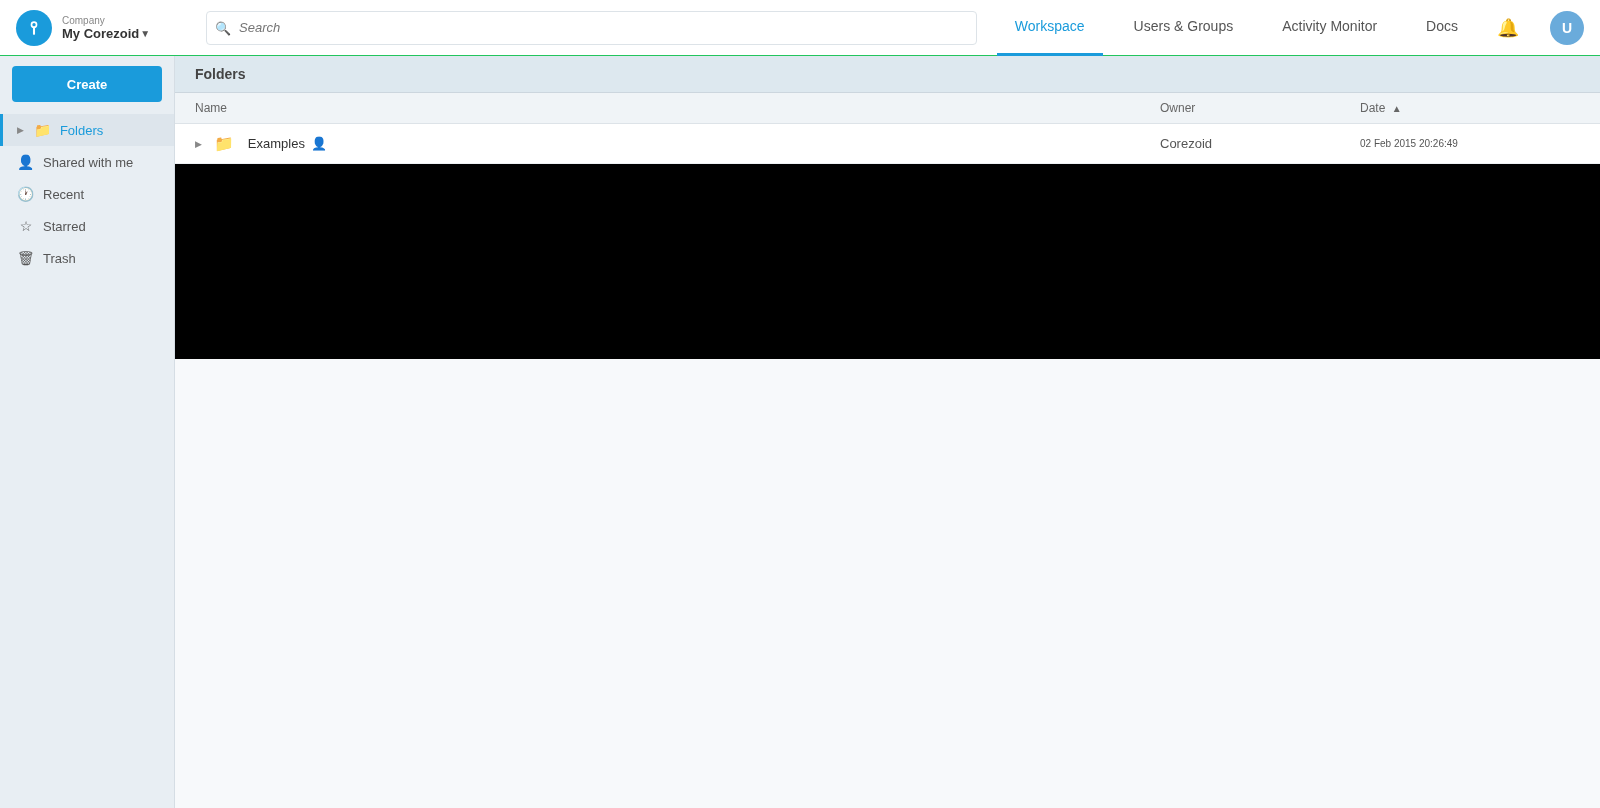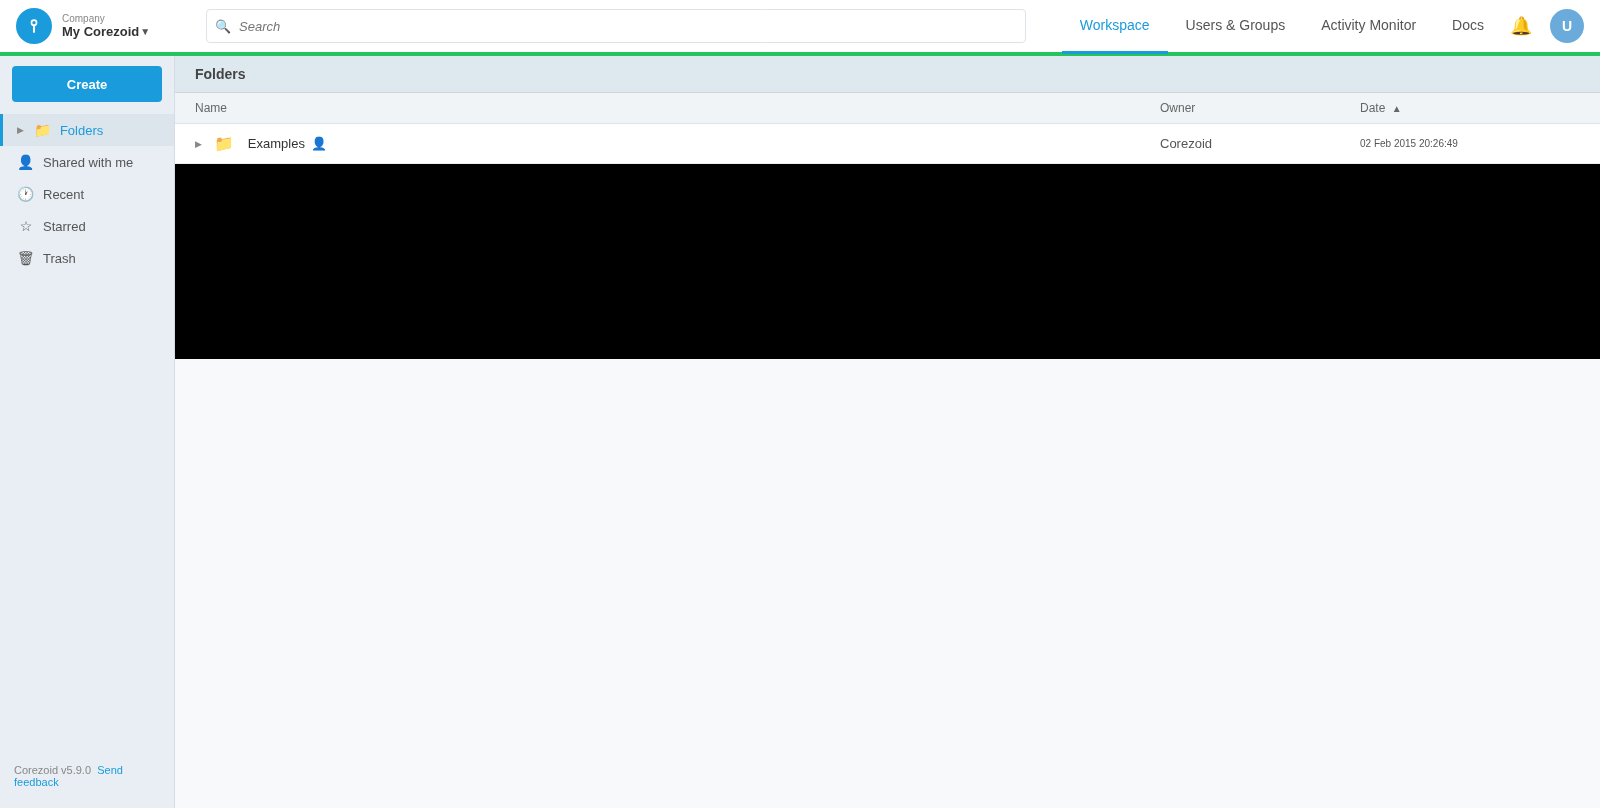--- a/index.html
+++ b/index.html
@@ -4,21 +4,21 @@
   <style>
     * { box-sizing: border-box; margin: 0; padding: 0; }
     body { font-family: -apple-system, BlinkMacSystemFont, 'Segoe UI', Arial, sans-serif; font-size: 13px; background: #f0f4f7; color: #333; height: 808px; overflow: hidden; }
 
     
     .topnav {
       display: flex;
       align-items: center;
       background: #fff;
       height: 56px;
-      border-bottom: 4px solid #22c55e;
+      border-bottom: 1px solid #22c55e;
       padding: 15px 16px;
       position: fixed;
       top: 0; left: 0; right: 0;
       z-index: 100;
     }
     .logo-area {
       display: flex;
       align-items: center;
       width: 170px;
       flex-shrink: 0;
@@ -63,21 +63,21 @@
       top: 50%;
       transform: translateY(-50%);
       color: #aaa;
       font-size: 13px;
     }
 
     .nav-links {
       display: flex;
       align-items: center;
       margin-left: auto;
-      gap: 0;
+      gap: 13px;
       justify-content: space-between;
     }
     .nav-link {
       padding: 0 18px;
       height: 56px;
       display: flex;
       align-items: center;
       font-size: 14px;
       color: #555;
       cursor: pointer;
@@ -272,24 +272,20 @@
     </div>
     <div class="sidebar-item">
       <span class="item-icon">☆</span>
       <span>Starred</span>
     </div>
     <div class="sidebar-item">
       <span class="item-icon">🗑</span>
       <span>Trash</span>
     </div>
 
-    <div class="sidebar-footer">
-      <span>Corezoid v5.9.0</span>&nbsp;
-      <a href="#">Send feedback</a>
-    </div>
   </aside>
 
   <main class="content-area">
     <div class="folder-header">Folders</div>
 
     <div class="table-header">
       <div class="col-name">
         <span>Name</span>
       </div>
       <div class="col-owner">

